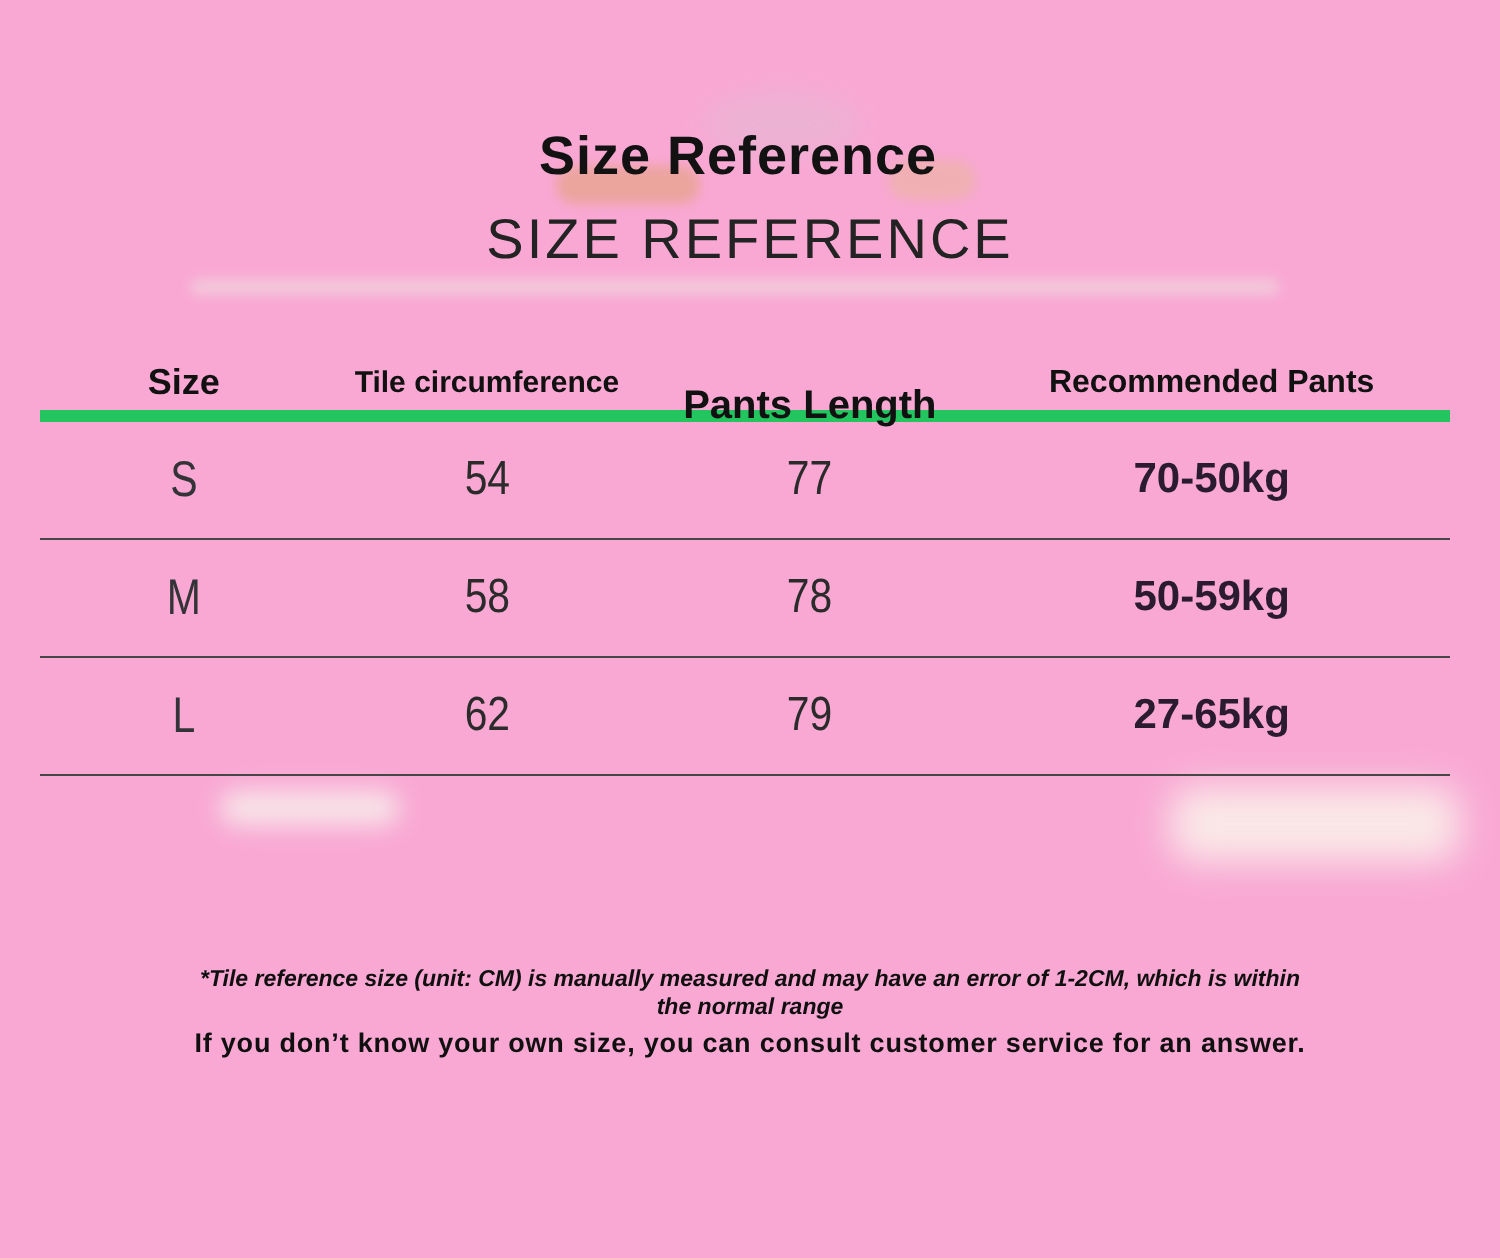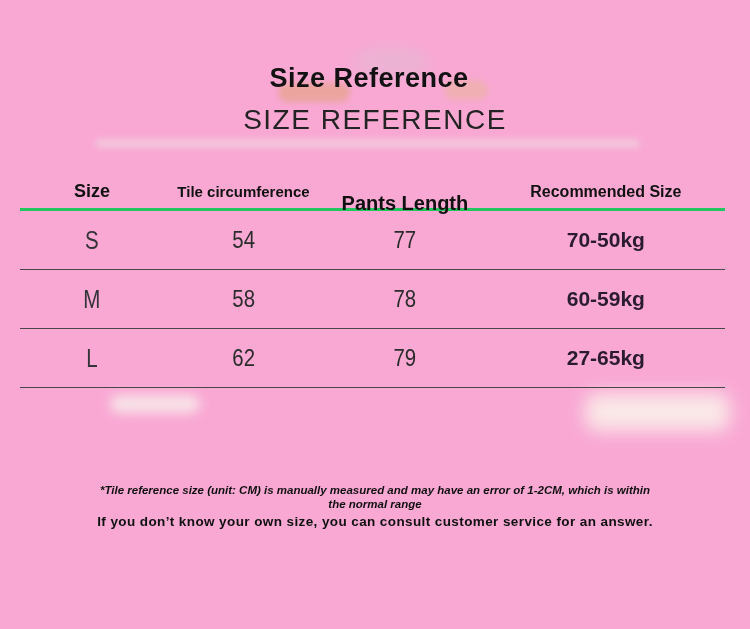--- a/index.html
+++ b/index.html
@@ -37,21 +37,21 @@
   .size-table{
     position:absolute; left:20px; top:168px; width:705px; z-index:2;
   }
   .thead, .trow{
     display:grid;
     grid-template-columns: 20.4% 22.6% 23.2% 33.8%;
     align-items:center;
   }
   .thead{
     height:43px;
-    border-bottom:3px solid #22c55e;
+    border-bottom:6px solid #22c55e;
   }
   .thead > div{ text-align:center; font-weight:700; color:#111111; }
   .hdr-size { font-size:18px; }
   .hdr-waist{ font-size:15px; }
   .hdr-pants{ font-size:20px;margin-top:24px; }
   .hdr-rec  { font-size:16px; }
 
   .trow{
     height:59px;
     border-bottom:1px solid #474747;
@@ -87,35 +87,35 @@
   <div class="blob blob-6"></div>
 
   <div class="page-title">Size Reference</div>
   <div class="page-subtitle">SIZE REFERENCE</div>
 
   <div class="size-table">
     <div class="thead">
       <div class="hdr-size">Size</div>
       <div class="hdr-waist">Tile circumference</div>
       <div class="hdr-pants">Pants Length</div>
-      <div class="hdr-rec">Recommended Size</div>
+      <div class="hdr-rec">Recommended Pants</div>
     </div>
 
     <div class="trow">
       <div class="size-cell">S</div>
       <div class="num-cell">54</div>
       <div class="num-cell">77</div>
       <div class="rec-cell">70-50kg</div>
     </div>
 
     <div class="trow">
       <div class="size-cell">M</div>
       <div class="num-cell">58</div>
       <div class="num-cell">78</div>
-      <div class="rec-cell">60-59kg</div>
+      <div class="rec-cell">50-59kg</div>
     </div>
 
     <div class="trow">
       <div class="size-cell">L</div>
       <div class="num-cell">62</div>
       <div class="num-cell">79</div>
       <div class="rec-cell">27-65kg</div>
     </div>
   </div>
 

